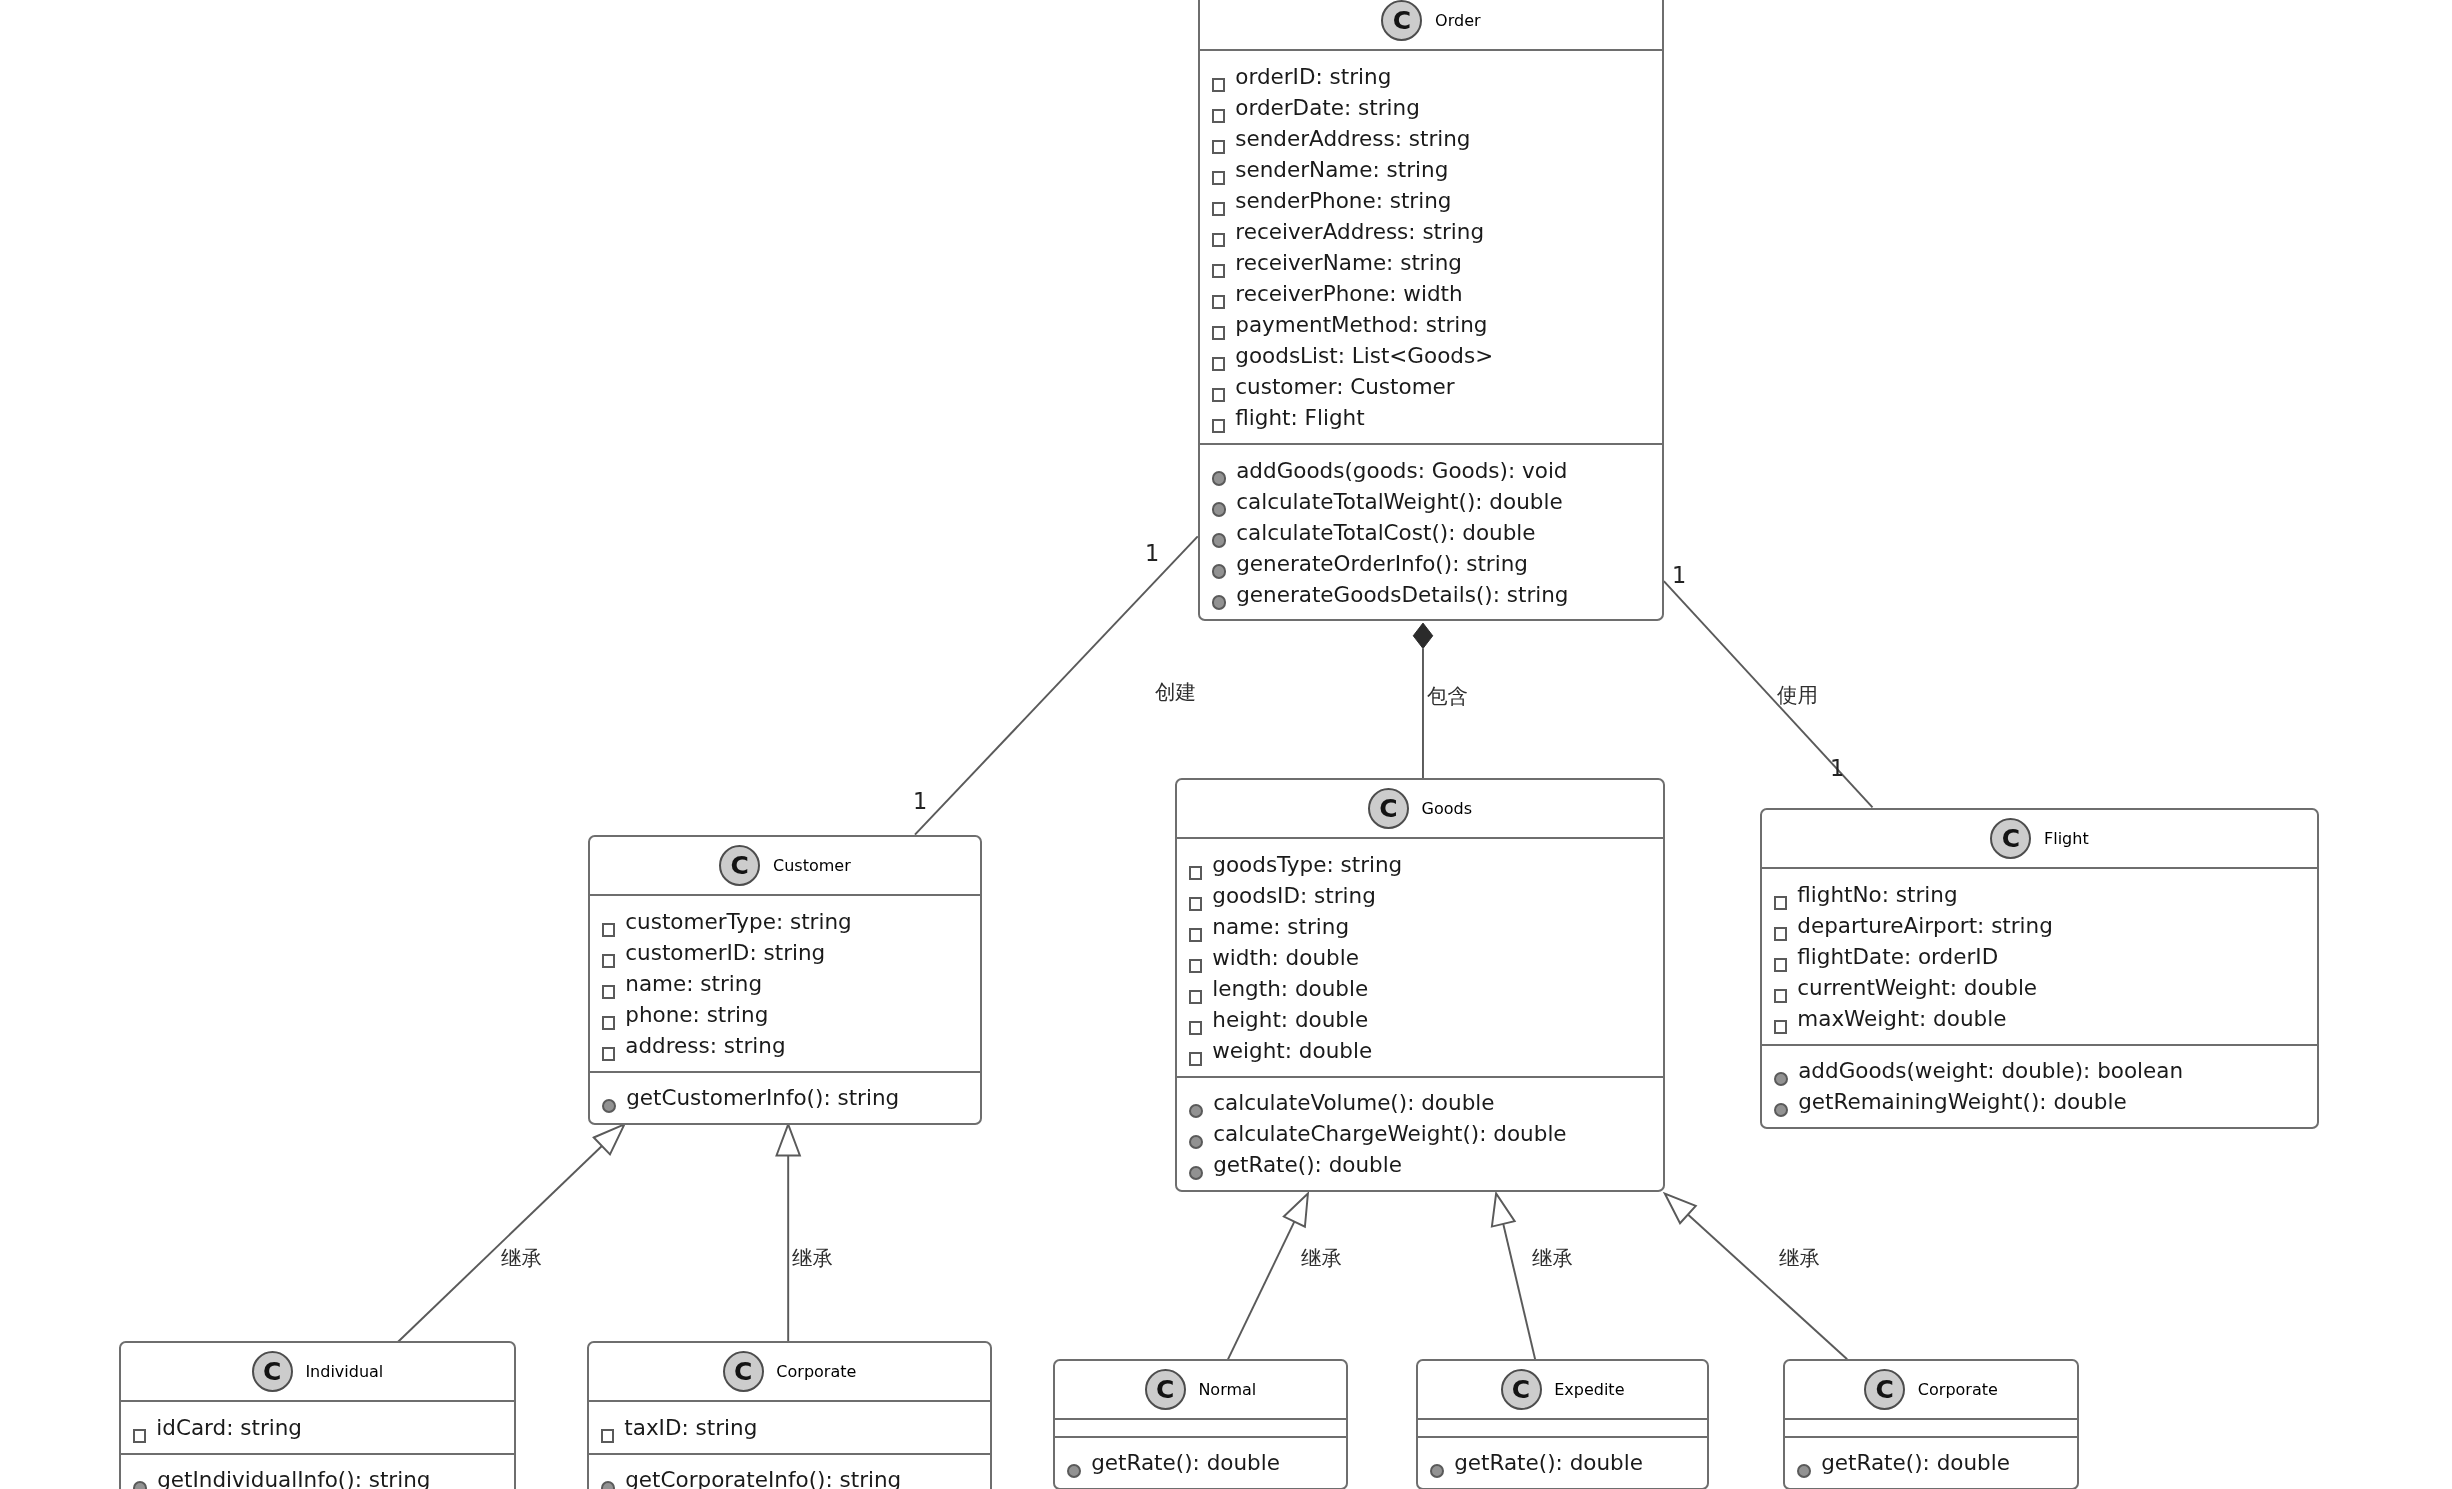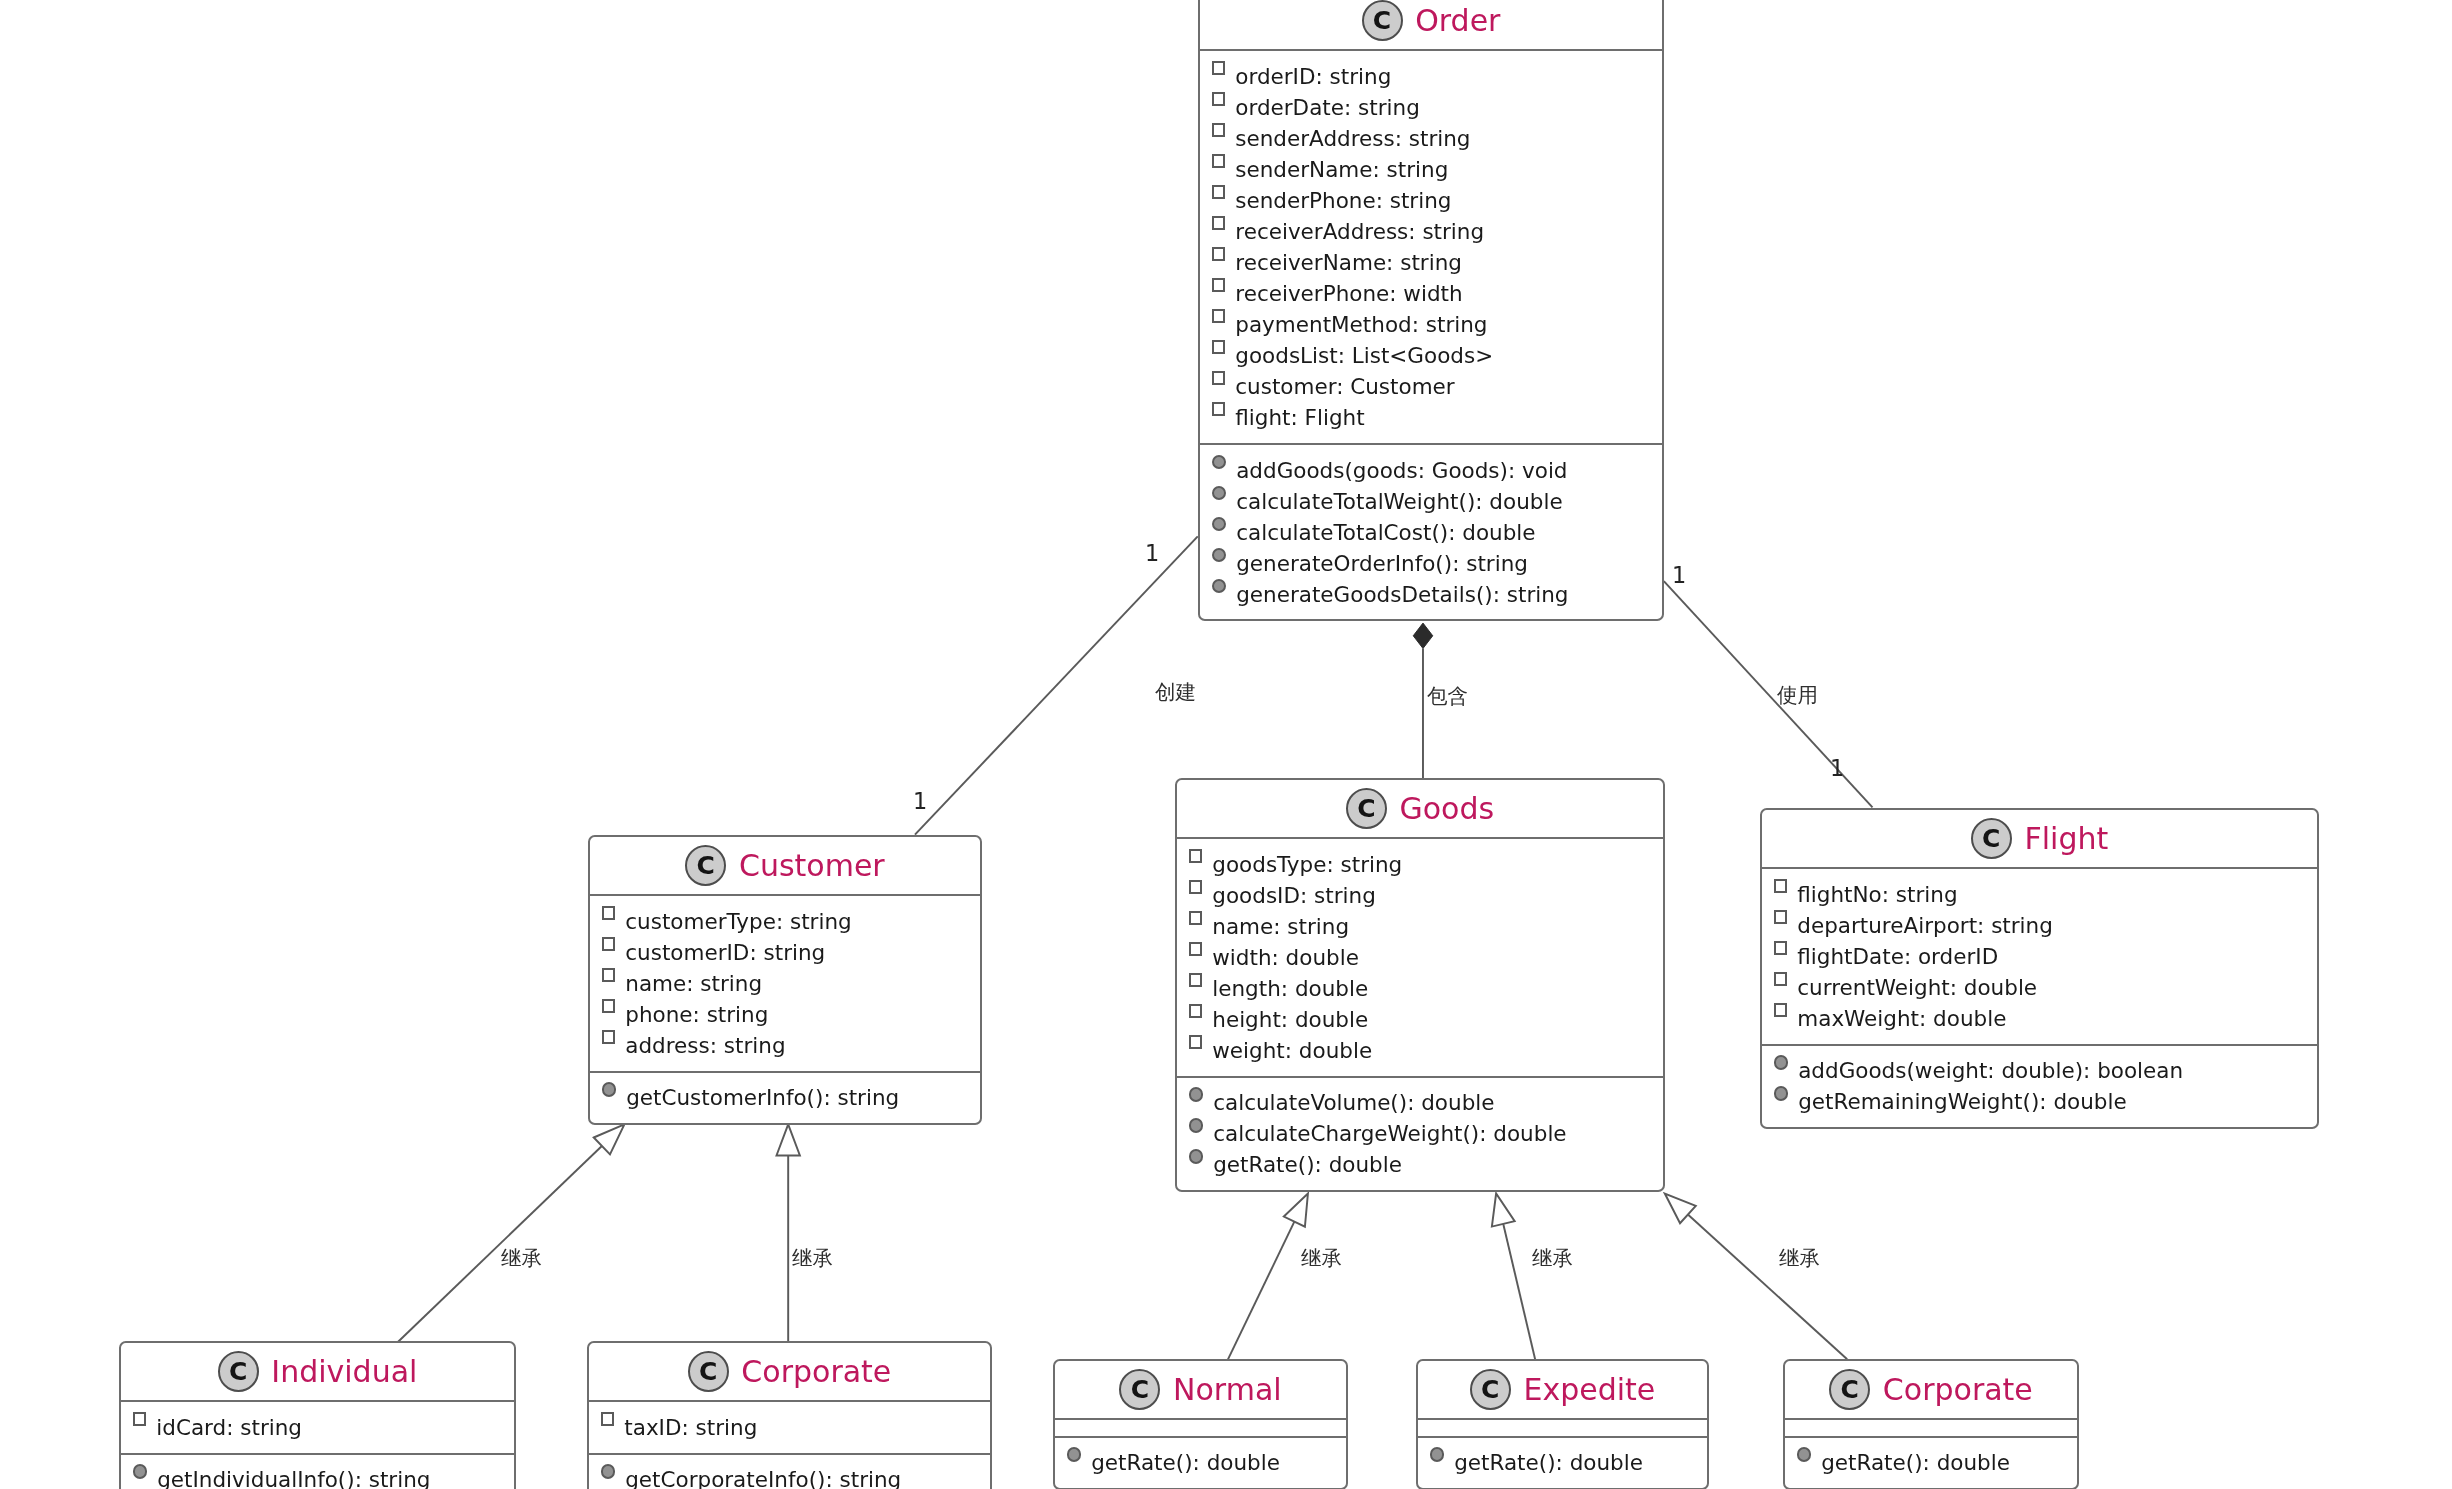--- a/index.html
+++ b/index.html
@@ -30,25 +30,25 @@
   .uml-title{
     display:flex;align-items:center;justify-content:center;gap:12.7px;
     height:57px;border-bottom:2px solid var(--box-border);
   }
   .uml-icon{
     width:41px;height:41px;border-radius:50%;background:var(--icon-fill);
     border:2px solid var(--icon-border);box-sizing:border-box;
     display:flex;align-items:center;justify-content:center;
     font-size:25px;font-weight:bold;color:#141414;flex:none;
   }
-  .uml-name{font-size:30px;color:#be185d;white-space:nowrap;}
+  .uml-name{font-size:16px;color:#000000;white-space:nowrap;}
   .uml-section{padding:9.8px 11.7px;}
   .uml-attrs{border-bottom:2px solid var(--box-border);}
   .uml-attrs.empty{padding:7.8px 0;}
-  .uml-row{display:flex;align-items:flex-start;gap:9.8px;height:31px;}
+  .uml-row{display:flex;align-items:flex-end;gap:9.8px;height:31px;}
   .bullet-square{width:9.8px;height:9.8px;border:2px solid var(--bullet);box-sizing:content-box;flex:none;background:#fff;}
   .bullet-circle{width:10.7px;height:10.7px;border:2px solid var(--bullet);border-radius:50%;background:var(--bullet-fill);flex:none;}
   .member-text{font-size:21.5px;line-height:31px;white-space:nowrap;color:var(--text);}
   .edge-label{
     position:absolute;z-index:3;font-size:20.5px;line-height:25px;
     color:var(--label-text);white-space:nowrap;
   }
   .mult-label{
     position:absolute;z-index:3;font-size:22.4px;line-height:27px;
     color:#222;white-space:nowrap;

